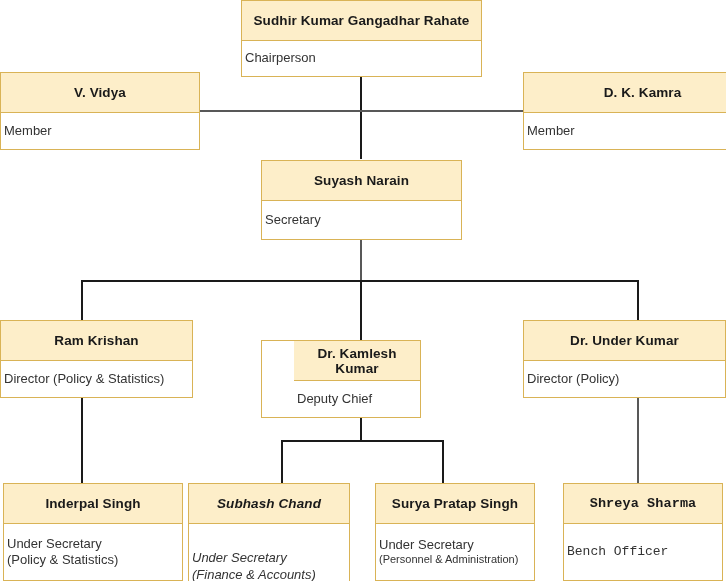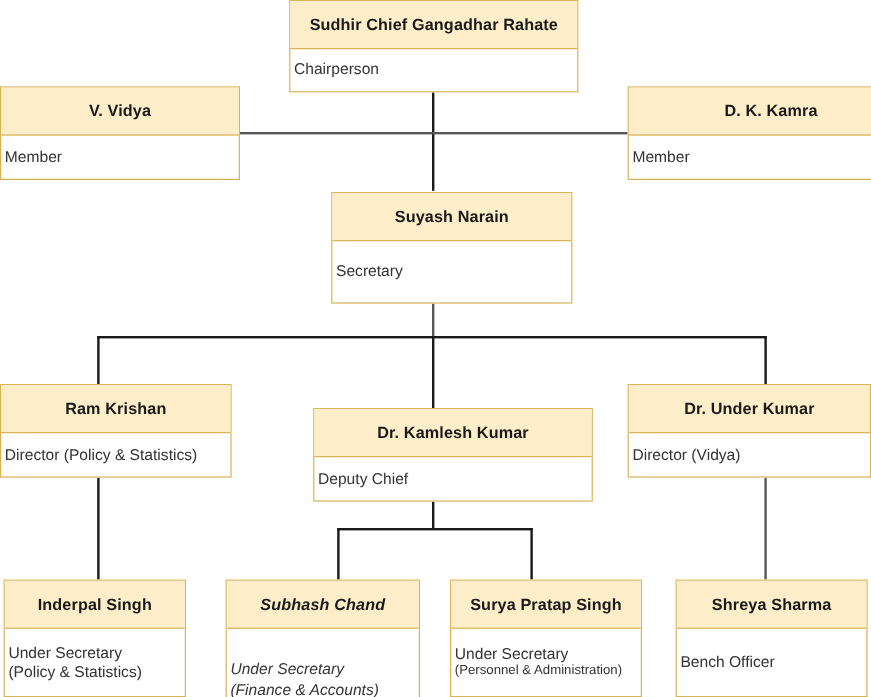--- a/index.html
+++ b/index.html
@@ -89,69 +89,69 @@
   <div class="line v" style="left:81px; top:398px; height:85px;"></div>
 
   <div class="line v grey" style="left:637px; top:398px; height:85px;"></div>
 
   <div class="line v" style="left:360px; top:418px; height:23px;"></div>
   <div class="line h" style="left:281px; top:440px; width:163px;"></div>
   <div class="line v" style="left:281px; top:440px; height:43px;"></div>
   <div class="line v" style="left:442px; top:440px; height:43px;"></div>
 
   <div class="node" style="left:241px; top:0px; width:241px; height:77px;">
-    <div class="node-title">Sudhir Chief Gangadhar Rahate</div>
+    <div class="node-title">Sudhir Kumar Gangadhar Rahate</div>
     <div class="node-role">
       <span>Chairperson</span>
     </div>
   </div>
 
   <div class="node" style="left:0px; top:72px; width:200px; height:78px;">
     <div class="node-title">V. Vidya</div>
     <div class="node-role">
       <span>Member</span>
     </div>
   </div>
 
   <div class="node" style="left:523px; top:72px; width:239px; height:78px;">
     <div class="node-title">D. K. Kamra</div>
     <div class="node-role">
       <span>Member</span>
     </div>
   </div>
 
-  <div class="node" style="left:261px; top:160px; width:201px; height:93px;margin-left:15px;">
+  <div class="node" style="left:261px; top:160px; width:201px; height:80px;">
     <div class="node-title">Suyash Narain</div>
     <div class="node-role">
       <span>Secretary</span>
     </div>
   </div>
 
   <div class="node" style="left:0px; top:320px; width:193px; height:78px;">
     <div class="node-title">Ram Krishan</div>
     <div class="node-role">
       <span>Director  (Policy &amp; Statistics)</span>
     </div>
   </div>
 
-  <div class="node" style="left:261px; top:340px; width:233px; height:78px;">
+  <div class="node" style="left:261px; top:340px; width:160px; height:78px;padding-left:32px;">
     <div class="node-title">Dr. Kamlesh Kumar</div>
     <div class="node-role">
       <span>Deputy Chief</span>
     </div>
   </div>
 
   <div class="node" style="left:523px; top:320px; width:203px; height:78px;">
     <div class="node-title">Dr. Under Kumar</div>
     <div class="node-role">
-      <span>Director (Vidya)</span>
+      <span>Director (Policy)</span>
     </div>
   </div>
 
-  <div class="node" style="left:3px; top:483px; width:152px; height:98px;">
+  <div class="node" style="left:3px; top:483px; width:180px; height:98px;">
     <div class="node-title">Inderpal Singh</div>
     <div class="node-role">
       <span>Under Secretary</span>
       <span class="sub">(Policy &amp; Statistics)</span>
     </div>
   </div>
 
   <div class="node" style="left:188px; top:483px; width:162px; height:127px;font-style:italic;">
     <div class="node-title">Subhash Chand</div>
     <div class="node-role">
@@ -161,20 +161,20 @@
   </div>
 
   <div class="node" style="left:375px; top:483px; width:160px; height:98px;">
     <div class="node-title">Surya Pratap Singh</div>
     <div class="node-role small-sub">
       <span>Under Secretary</span>
       <span class="sub">(Personnel &amp; Administration)</span>
     </div>
   </div>
 
-  <div class="node" style="left:563px; top:483px; width:160px; height:98px;">
+  <div class="node" style="left:563px; top:483px; width:160px; height:98px;font-family:Liberation Mono, monospace;">
     <div class="node-title">Shreya Sharma</div>
     <div class="node-role">
       <span>Bench Officer</span>
     </div>
   </div>
 
 </div>
 
 </body></html>

